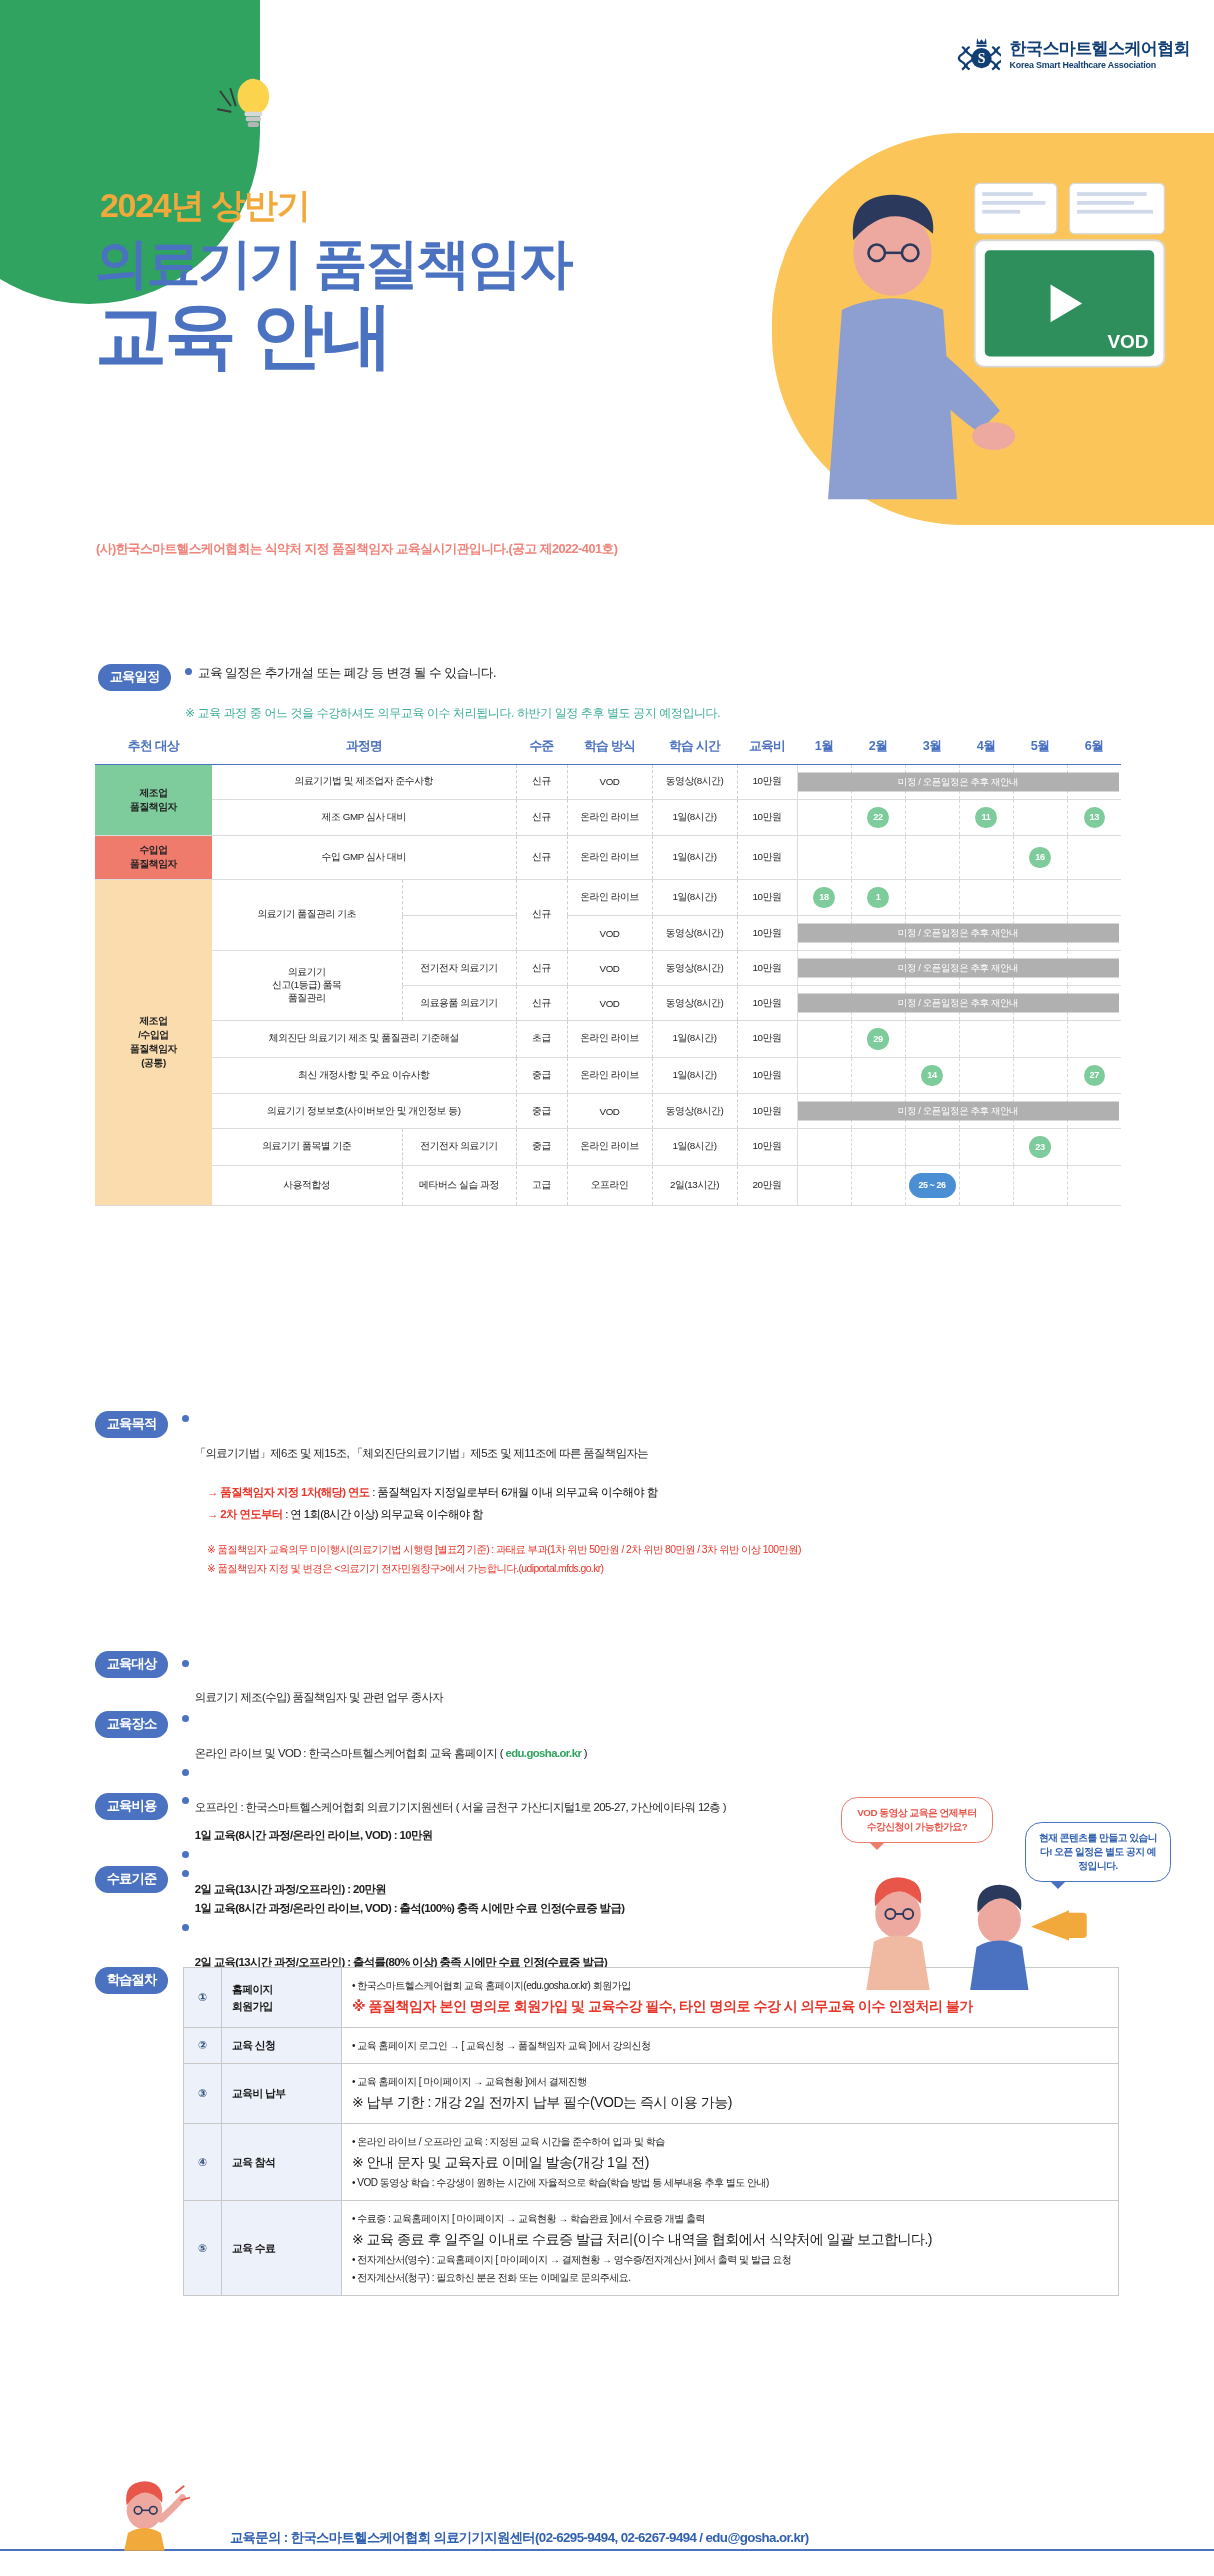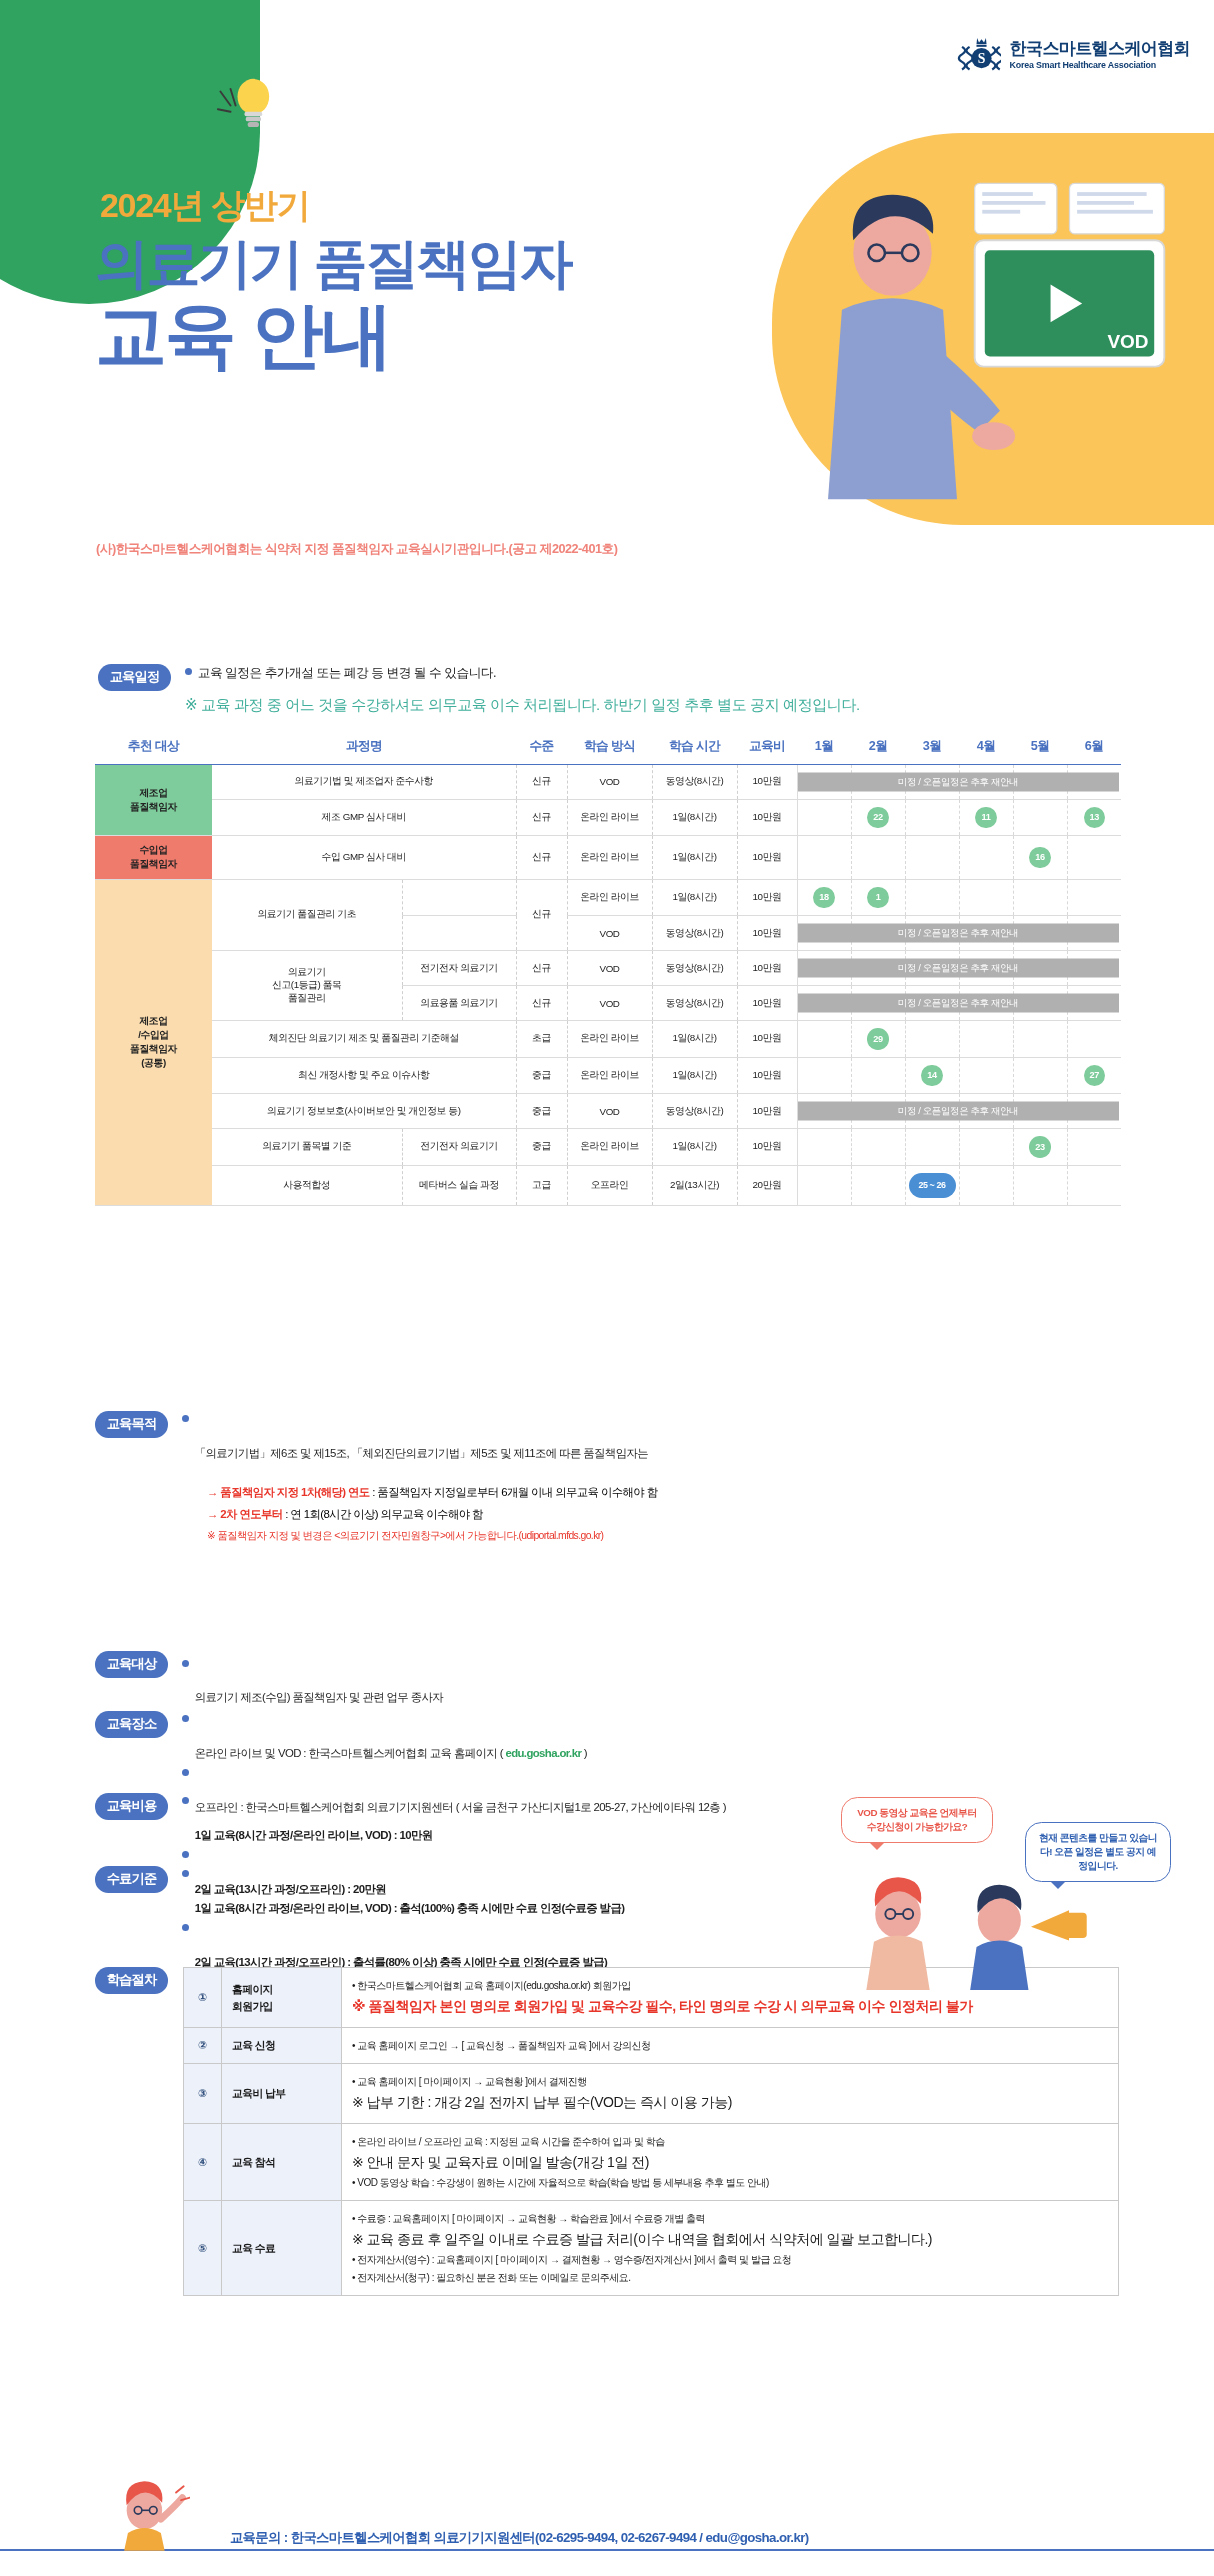--- a/index.html
+++ b/index.html
@@ -73,21 +73,21 @@
     letter-spacing: -0.9px; flex: none;
   }
   .sect { position: absolute; display: flex; gap: 14px; z-index: 5; }
 
   .bullet-row { display:flex; align-items:flex-start; gap:5.7px; font-size:12px; color:#222; letter-spacing:-0.5px; line-height:1.55; }
   .dot { width:7px; height:7px; border-radius:50%; background:#4a72c0; margin-top:4.4px; flex:none; }
 
   
   #schedule-head { left: 98px; top: 664px; flex-direction: row; align-items: flex-start; }
   .sched-note1 { font-size: 12.7px; color: #222; letter-spacing:-0.5px; }
-  .sched-note2 { font-size: 15px; color: #3fae9a; letter-spacing:-0.4px; margin-top: 12px; }
+  .sched-note2 { font-size: 12px; color: #3fae9a; letter-spacing:-0.4px; margin-top: 21px; }
 
   
   .tbl-wrap { position: absolute; left: 95px; top: 734px; width: 1025px; z-index: 5; }
   table.sched { border-collapse: collapse; width: 1025px; table-layout: fixed; }
   table.sched th {
     font-size: 12.7px; color: #4a72c0; font-weight: bold; letter-spacing: -0.6px;
     padding: 3.8px 1.3px 8.9px 1.3px; text-align: center; vertical-align: bottom;
     border-bottom: 1.3px solid #4a72c0;
   }
   table.sched td {
@@ -459,20 +459,21 @@
       <div class="bullet-row">
         <span class="dot"></span>
         <span class="body-line">「의료기기법」제6조 및 제15조, 「체외진단의료기기법」제5조 및 제11조에 따른 품질책임자는</span>
       </div>
       <div class="arrow-line" style="margin-left:25px; margin-top:16.4px;">
         <span class="k">→ 품질책임자 지정 1차(해당) 연도</span><span> : 품질책임자 지정일로부터 6개월 이내 의무교육 이수해야 함</span>
       </div>
       <div class="arrow-line" style="margin-left:25px;">
         <span class="k">→ 2차 연도부터</span><span> : 연 1회(8시간 이상) 의무교육 이수해야 함</span>
       </div>
+      <div class="note-star" style="margin-left:25px; margin-top:14px;">※ 품질책임자 교육의무 미이행시(의료기기법 시행령 [별표2] 기준) : 과태료 부과(1차 위반 50만원 / 2차 위반 80만원 / 3차 위반 이상 100만원)</div>
       <div class="note-star" style="margin-left:25px;">※ 품질책임자 지정 및 변경은 &lt;의료기기 전자민원창구&gt;에서 가능합니다.(udiportal.mfds.go.kr)</div>
     </div>
   </div>
 
   <div class="sect" style="left:95px; top:1651px;">
     <div class="tag">교육대상</div>
     <div class="bullet-row" style="margin-top:4.4px;">
       <span class="dot"></span>
       <span class="body-line">의료기기 제조(수입) 품질책임자 및 관련 업무 종사자</span>
     </div>

